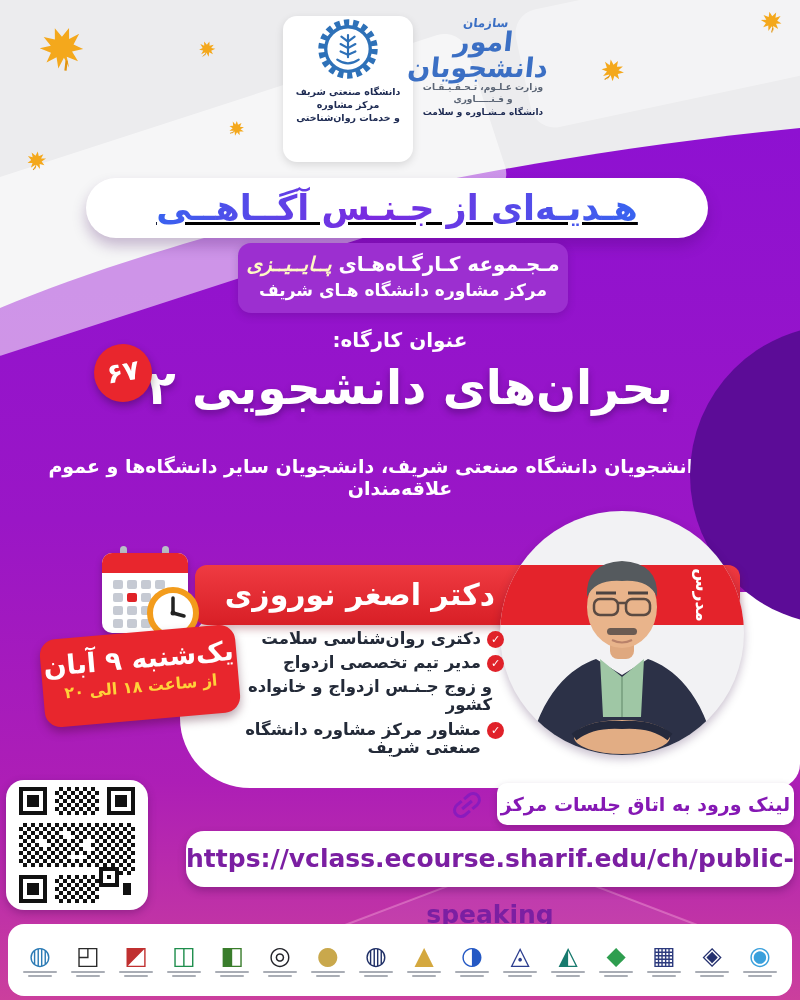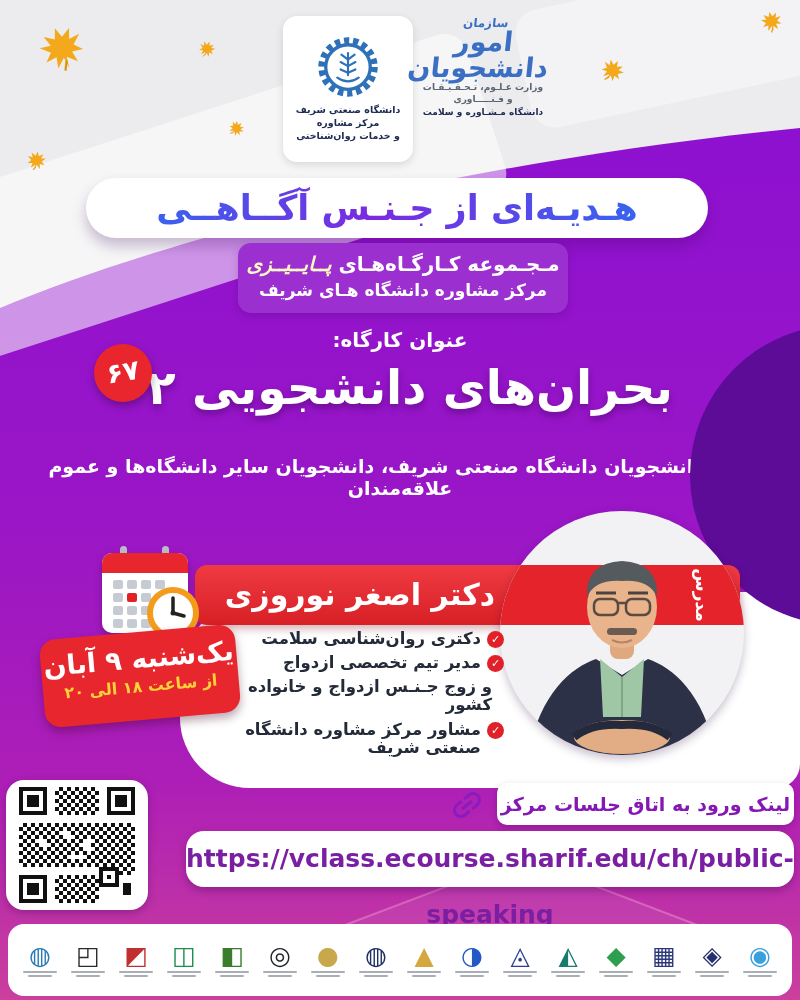--- a/index.html
+++ b/index.html
@@ -4,30 +4,30 @@
 <style>
   html,body{margin:0;padding:0;background:#555;}
   .poster{position:relative;width:800px;height:1000px;overflow:hidden;margin:0 auto;
           font-family:"DejaVu Sans",sans-serif;direction:rtl;}
   svg.bg{position:absolute;left:0;top:0;z-index:0;}
   
   .streak{position:absolute;background:rgba(255,255,255,.55);border-radius:24px;z-index:1;}
   .leaf{position:absolute;z-index:2;}
   
   .logo-card{position:absolute;left:283px;top:16px;width:130px;height:146px;background:#fff;
-             border-radius:14px;box-shadow:0 3px 8px rgba(0,0,0,.12);z-index:3;text-align:center;padding-top:18px;box-sizing:border-box;}
+             border-radius:14px;box-shadow:0 3px 8px rgba(0,0,0,.12);z-index:3;text-align:center;padding-top:0;box-sizing:border-box;}
   .logo-card .cap{font-size:9.5px;font-weight:bold;color:#1d2a52;line-height:1.35;}
   .ministry{position:absolute;left:416px;top:18px;width:134px;height:146px;z-index:3;text-align:center;}
   .callig{font-weight:bold;color:#3b6fc4;font-size:27px;line-height:.95;transform:skewX(-6deg);}
   .callig .org{display:block;font-size:12px;letter-spacing:2px;}
   .ministry .cap{font-size:9px;font-weight:bold;color:#5b6575;line-height:1.4;margin-top:0;}
   .ministry .cap .dark{color:#1d2a52;}
   
   .pill{position:absolute;left:86px;top:178px;width:622px;height:60px;background:#fff;border-radius:34px;
-        box-shadow:0 8px 14px rgba(60,0,90,.25);z-index:4;text-align:center;}
+        box-shadow:0 8px 14px rgba(60,0,90,.25);z-index:4;text-align:center;text-decoration:underline;}
   .pill-text{font-size:35px;font-weight:bold;line-height:60px;letter-spacing:1px;color:#4740e0;}
   @supports ((-webkit-background-clip:text) or (background-clip:text)){
     .pill-text{background:linear-gradient(90deg,#2f6bf2 6%,#7b2ae0 46%,#2f6bf2 94%);
                -webkit-background-clip:text;background-clip:text;color:transparent;}
   }
   
   .series{position:absolute;left:238px;top:243px;width:330px;height:70px;background:#9c2fd0;border-radius:13px;
           z-index:4;text-align:center;color:#fff;box-shadow:0 3px 8px rgba(40,0,70,.18);}
   .series .l1{font-size:20px;font-weight:bold;margin-top:9px;}
   .series .hl{color:#fef9c3;font-style:italic;}

